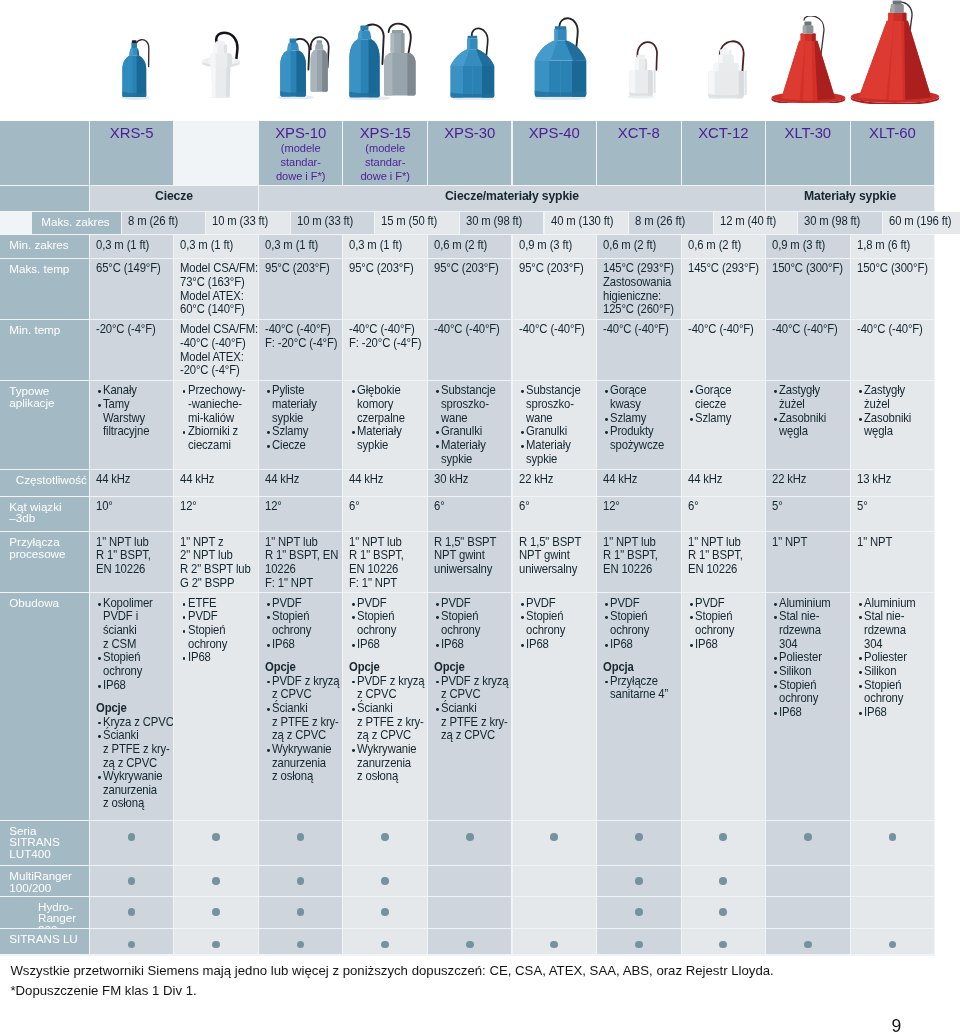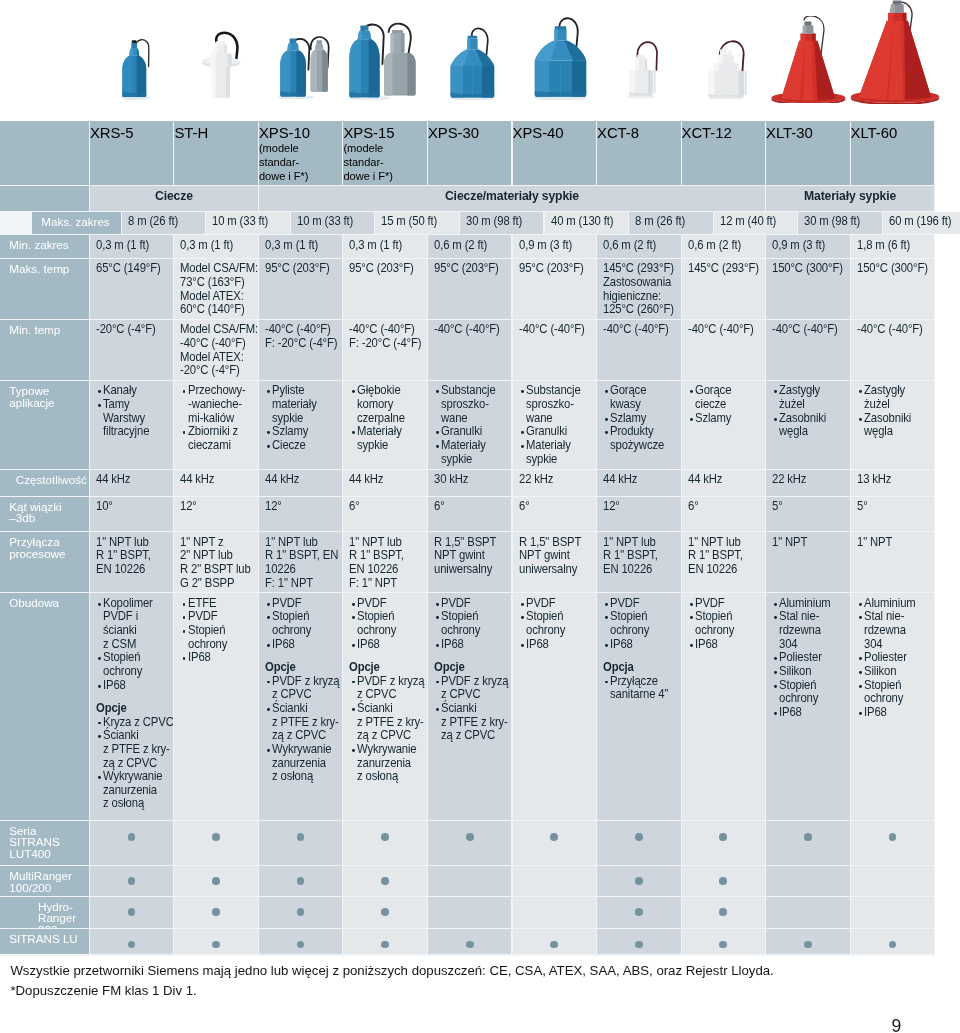--- a/index.html
+++ b/index.html
@@ -7,21 +7,21 @@
 html,body{margin:0;padding:0;}
 body{width:960px;height:1033px;background:#fff;font-family:"Liberation Sans",sans-serif;color:#1a2630;}
 .page{position:relative;width:960px;height:1033px;overflow:hidden;background:#fff;}
 .imgstrip{position:absolute;left:0;top:0;width:960px;height:120px;}
 .imgcell{position:absolute;}
 .imgcell svg{display:block;}
 .tblwrap{position:absolute;left:0;top:120.6px;width:935px;height:835px;background:#f1f4f7;}
 .trow{position:absolute;left:0;}
 .cellbox{position:absolute;top:0;box-sizing:border-box;overflow:hidden;}
 .lbl{left:0;width:88.8px;background:#a3bac5;color:#fff;font-size:11.7px;line-height:11.5px;padding:4.2px 2px 0 9.3px;letter-spacing:-0.04px;}
-.prod{background:#a3bac5;color:#000000;text-align:left;}
+.prod{background:#a3bac5;color:#4c1d95;text-align:center;}
 .prod .pn{font-size:14.9px;line-height:17px;padding-top:4.2px;letter-spacing:-0.05px;}
 .prod .ps{font-size:11.1px;line-height:13.0px;padding-top:0.6px;letter-spacing:-0.05px;}
 .grp{background:#cfd5dd;color:#152630;font-size:12.2px;font-weight:bold;text-align:center;line-height:13px;padding-top:3.8px;letter-spacing:-0.12px;}
 .cA{background:#ced5dc;}
 .cB{background:#e4e8eb;}
 .dc{font-size:12.25px;line-height:13.65px;color:#152630;padding:3.5px 1px 0 6.0px;letter-spacing:-0.14px;}
 .dc .ln,.dc .opthd{display:block;transform:scaleX(0.9225);transform-origin:left center;}
 ul.b li .tx{display:inline-block;transform:scaleX(0.9225);transform-origin:left center;}
 .dc .ln{white-space:pre;}
 ul.b{margin:0;padding:0;list-style:none;}
@@ -217,23 +217,20 @@
 <rect x="42.6" y="0.4" width="9" height="3.8" rx="1" fill="#6f7478"></rect>
 </svg>
       </div>
 </div>
 <div class="tblwrap">
 <div class="trow" style="top:0.00px;width:935px;height:65.80px;">
 <div class="cellbox lbl" style="height:64.80px;"></div>
 <div class="cellbox prod" style="left:89.90px;width:83.52px;height:64.80px;">
           <div class="pn">XRS-5</div>
         </div>
-<div class="cellbox prod" style="left:174.42px;width:83.52px;height:64.80px;">
-          <div class="pn">ST-H</div>
-        </div>
 <div class="cellbox prod" style="left:258.94px;width:83.52px;height:64.80px;">
           <div class="pn">XPS-10</div>
           <div class="ps">(modele</div>
           <div class="ps">standar-</div>
           <div class="ps">dowe i F*)</div>
         </div>
 <div class="cellbox prod" style="left:343.46px;width:83.52px;height:64.80px;">
           <div class="pn">XPS-15</div>
           <div class="ps">(modele</div>
           <div class="ps">standar-</div>

